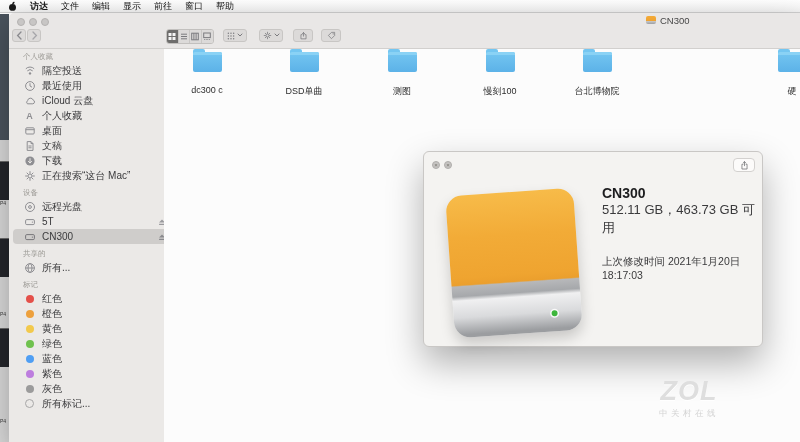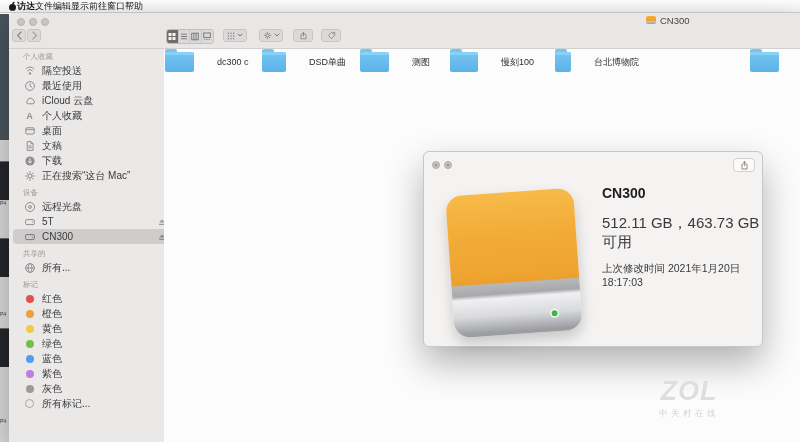--- a/index.html
+++ b/index.html
@@ -1,21 +1,21 @@
 <!DOCTYPE html>
 <html><head>
 <meta charset="utf-8">
 <style>
   html,body{margin:0;padding:0;background:#fff;}
   .screen{position:relative;width:800px;height:442px;overflow:hidden;background:#fff;
     font-family:"Liberation Sans","DejaVu Sans",sans-serif;color:#222;}
   
   .menubar{position:absolute;left:0;top:0;width:100%;height:13px;
     background:linear-gradient(#fefefe,#f2f2f2);border-bottom:1px solid #cfcfcf;
-    display:flex;align-items:center;padding:0 8px;font-size:9px;color:#161616;box-sizing:border-box;}
+    display:flex;align-items:center;padding:0 8px;gap:13px;font-size:9px;color:#161616;box-sizing:border-box;}
   .menubar .mi{white-space:nowrap;}
   .mi.bold{font-weight:700;}
   
   .desk{position:absolute;left:0;top:14px;width:9px;height:428px;background:#d8d8d8;}
   .desk-top{position:absolute;left:0;top:0;width:9px;height:126px;background:#49525c;}
   .dthumb{position:absolute;left:0;width:9px;height:38px;background:#23252a;border-top:1px solid #6a6a6a;}
   .dlabel{position:absolute;left:0;width:9px;font-size:5px;color:#3c3c3c;overflow:hidden;}
   
   .fwin{position:absolute;left:9px;top:13px;width:791px;height:429px;background:#fcfcfc;
     border-radius:5px 0 0 0;box-shadow:0 10px 28px rgba(0,0,0,.28);}
@@ -42,43 +42,43 @@
   .sic{width:13px;display:flex;justify-content:center;align-items:center;flex:none;}
   .slabel{white-space:nowrap;overflow:hidden;}
   .eject{margin-left:auto;margin-right:9px;display:flex;align-items:center;}
   .srow.sel .eject{margin-right:5px;}
   .sgap{height:4px;}
   .dot{width:8px;height:8px;border-radius:50%;flex:none;}
   .ring{width:7px;height:7px;border:1px solid #a7a7a7;border-radius:50%;flex:none;background:transparent;}
   .aicon{font-size:9px;font-weight:700;color:#8e8e92;}
   
   .content{position:absolute;left:155px;top:36px;right:0;bottom:0;background:#fcfcfc;}
-  .fcell{position:absolute;top:3px;width:84px;display:flex;flex-direction:row;align-items:center;gap:23px;}
+  .fcell{position:absolute;top:3px;width:84px;display:flex;flex-direction:column;align-items:center;gap:13px;}
   .folder{position:relative;width:29px;height:20px;border-radius:2px;
     background:linear-gradient(180deg,#74c6f1 0%,#5cb2e8 100%);}
   .folder::before{content:"";position:absolute;left:0;top:-3px;width:12px;height:4px;
     background:#74c6f1;border-radius:2px 2px 0 0;}
   .folder::after{content:"";position:absolute;left:0;top:0;width:100%;height:3px;background:#8ad2f5;border-radius:2px 2px 0 0;}
   .flabel{font-size:9px;color:#2e2e2e;white-space:nowrap;}
   
   .iwin{position:absolute;left:423px;top:151px;width:340px;height:196px;background:#f4f3f1;
     border:1px solid #c9c7c5;border-radius:6px;box-shadow:0 16px 36px rgba(0,0,0,.30);box-sizing:border-box;z-index:50;}
   .iwc{position:absolute;top:9px;width:8px;height:8px;border-radius:50%;background:#c5c3c1;border:1px solid #b0aeac;
     display:flex;align-items:center;justify-content:center;font-size:6px;line-height:1;color:#77756f;box-sizing:border-box;}
   .iw-share{position:absolute;right:7px;top:6px;width:22px;height:14px;background:#fcfbfa;
     border:1px solid #d3d1cf;border-radius:4px;display:flex;align-items:center;justify-content:center;box-sizing:border-box;}
   .drive{position:absolute;left:26px;top:40px;width:128px;height:142px;transform:rotate(-4deg);
     border-radius:16px;box-shadow:0 7px 14px rgba(0,0,0,.18);
     background:linear-gradient(180deg,#f7bb49 0%,#f2ab37 30%,#efa430 58%,#eb9f2d 63%,#b7b8ba 64%,#a6a8ab 71%,#f0f0f1 74%,#d9dadc 86%,#9b9da0 98%);}
   .drive::after{content:"";position:absolute;right:24px;bottom:15px;width:6px;height:6px;border-radius:50%;
     background:#3db63c;box-shadow:0 0 0 1.5px rgba(255,255,255,.85);}
   .iw-text{position:absolute;left:178px;top:33px;}
   .iw-title{font-size:14px;font-weight:700;color:#1d1d1f;}
-  .iw-cap{margin-top:13px;font-size:15px;color:#3a3a3c;}
-  .iw-mod{margin-top:10px;font-size:10.5px;color:#3a3a3c;}
+  .iw-cap{font-size:13px;color:#3a3a3c;}
+  .iw-mod{margin-top:18px;font-size:10.5px;color:#3a3a3c;}
   
   .wm{position:absolute;left:646px;top:378px;width:86px;text-align:center;z-index:60;line-height:1;}
   .wm-logo{font-size:27px;font-weight:700;color:#dedede;letter-spacing:1px;text-shadow:0 1px 0 #fff;font-style:italic;}
   .wm-cap{margin-top:4px;font-size:8.5px;color:#d3d3d3;letter-spacing:3.5px;white-space:nowrap;}
   svg{display:block;}
 </style>
 </head>
 <body>
 
 <div class="screen">
@@ -397,21 +397,21 @@
         <div class="flabel">dc300 c</div>
       </div>
       <div class="fcell" style="left:98px;">
         <div class="folder"></div>
         <div class="flabel">DSD单曲</div>
       </div>
       <div class="fcell" style="left:196px;">
         <div class="folder"></div>
         <div class="flabel">测图</div>
       </div>
-      <div class="fcell" style="left:286px;">
+      <div class="fcell" style="left:294px;">
         <div class="folder"></div>
         <div class="flabel">慢刻100</div>
       </div>
       <div class="fcell" style="left:391px;">
         <div class="folder"></div>
         <div class="flabel">台北博物院</div>
       </div>
       <div class="fcell" style="left:586px;">
         <div class="folder"></div>
         <div class="flabel">硬</div>

